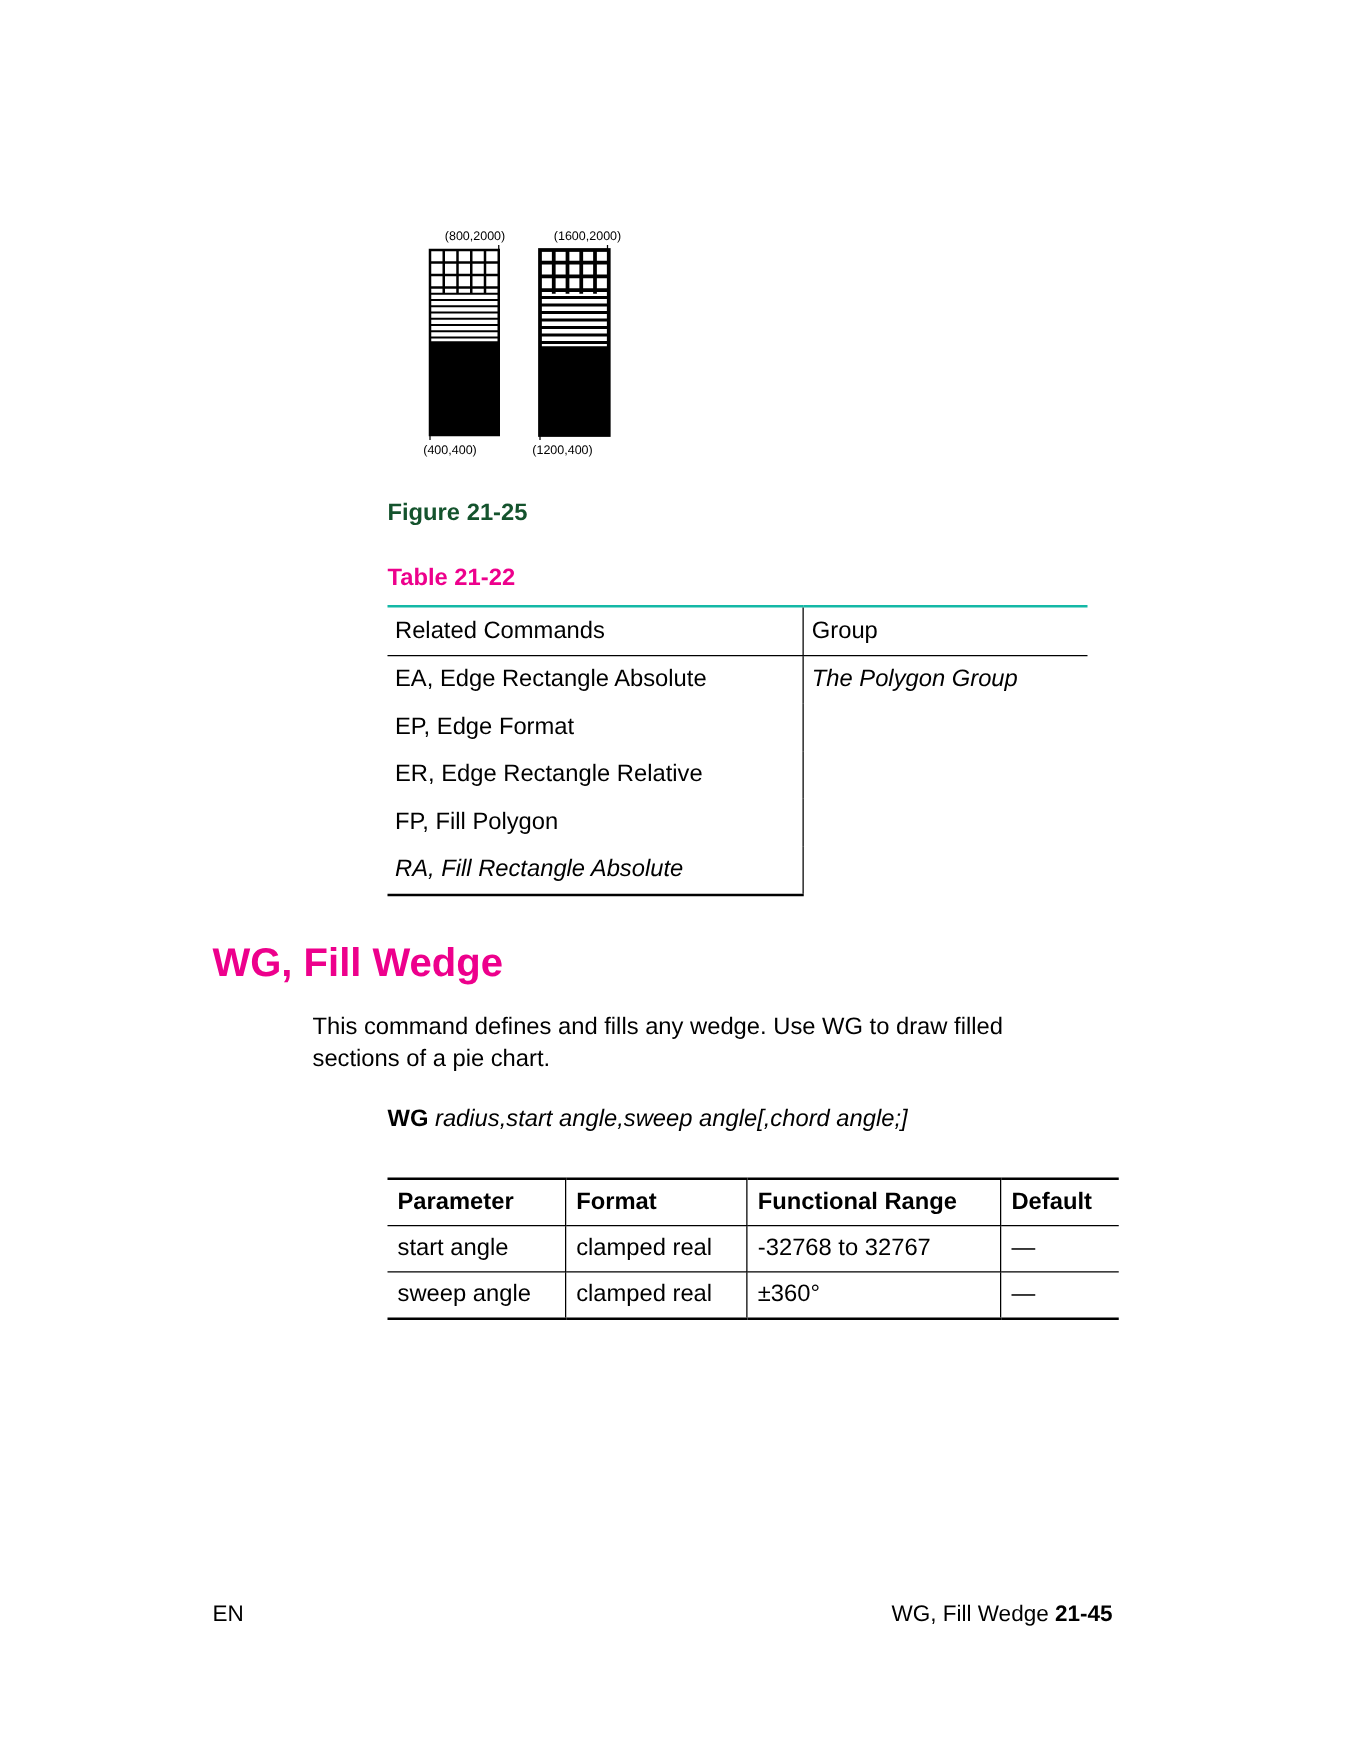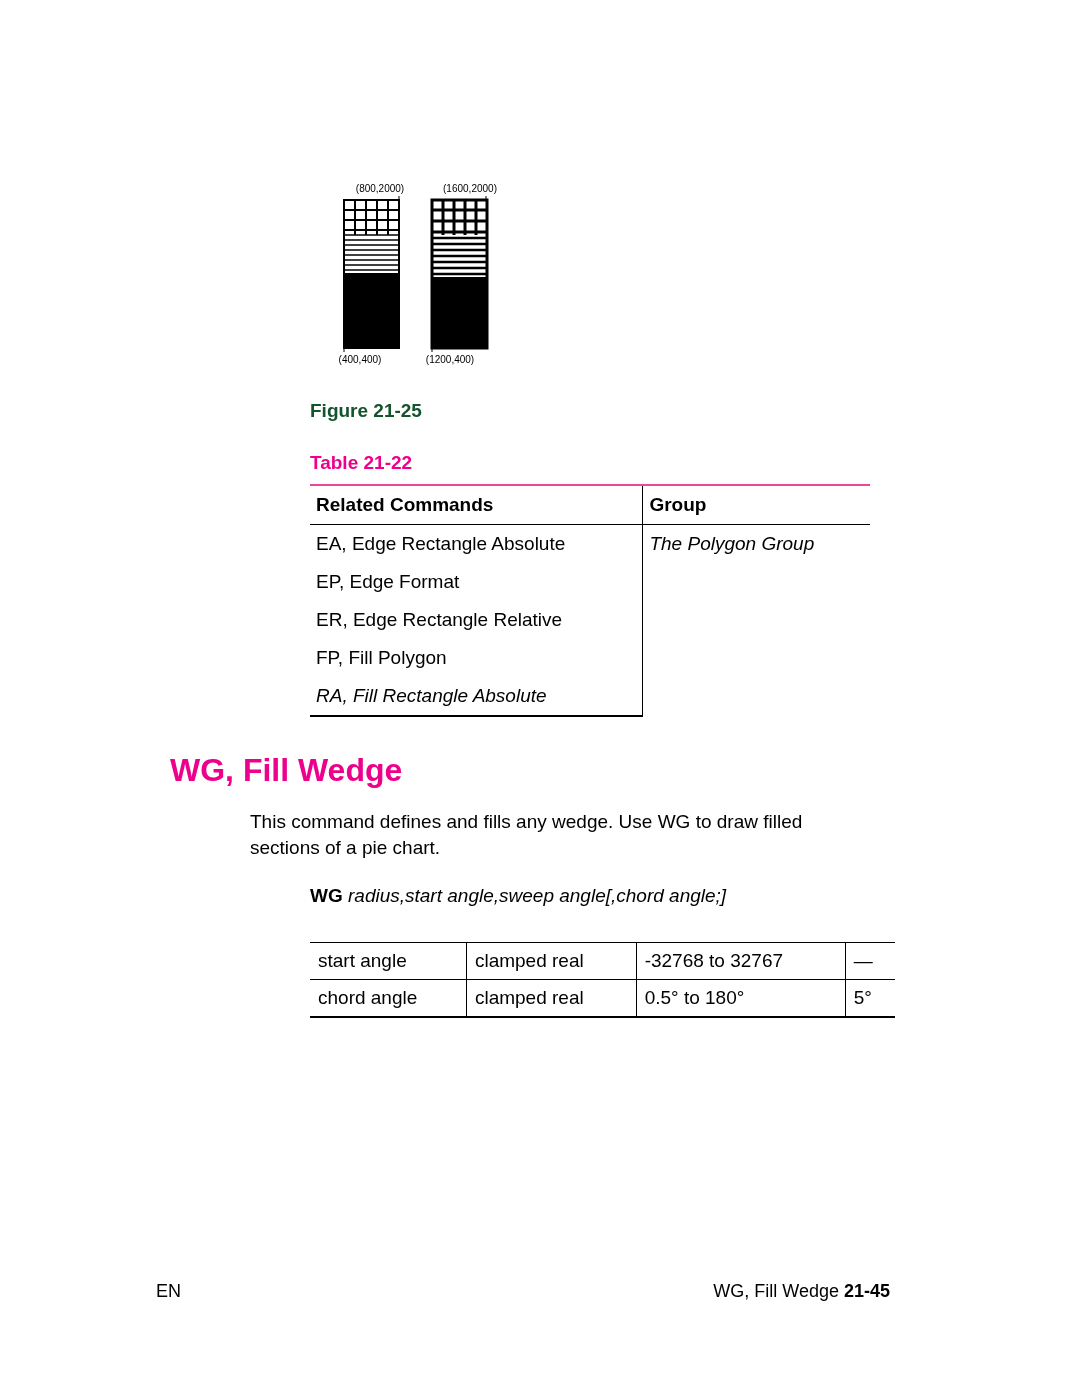--- a/index.html
+++ b/index.html
@@ -37,23 +37,23 @@
       margin-left: 140px;
       width: 560px;
       font-size: 19px;
     }
     table.rel th, table.rel td {
       text-align: left;
       padding: 8px 10px 8px 6px;
       vertical-align: top;
     }
     table.rel th {
-      border-top: 2px solid #ec4899;
+      border-top: 2px solid #14b8a6;
       border-bottom: 1.5px solid #000;
-      font-weight: bold;
+      font-weight: normal;
       margin-left: 30px;
     }
     table.rel th:first-child { border-right: 1.5px solid #000; }
     table.rel td.leftcol { border-right: 1.5px solid #000; }
     table.rel tr.lastrow td { border-bottom: 2px solid #000; font-style: italic; }
     .italic { font-style: italic; }
 
     h1.section {
       color: #ed008c;
       font-size: 32px;
@@ -100,21 +100,21 @@
     table.params td:last-child { border-right: none; }
     table.params th { border-left: 1.5px solid #000; border-right: 1.5px solid #000; }
     table.params th:first-child { border-left: none; }
     table.params th:last-child { border-right: none; }
 
     sup { font-size: 0.65em; vertical-align: super; }
 
     .footer {
       position: absolute;
       bottom: 95px;
-      left: 156px;
+      left: 170px;
       right: 190px;
       font-size: 18px;
       display: flex;
       justify-content: space-between;
       align-items: baseline;
     }
     .footer .right .b { font-weight: bold; }
   </style>
 </head>
 <body>
@@ -220,31 +220,37 @@
 <h1 class="section">WG, Fill Wedge</h1>
 
 <p class="body">This command defines and fills any wedge. Use WG to draw filled sections of a pie chart.</p>
 
 <p class="syntax">
   <span class="bold">WG</span><span class="it"> radius,start angle,sweep angle[,chord angle;]</span>
 </p>
 
 <table class="params">
   <tbody>
+      <tr>
+    <th>Parameter</th>
+    <th>Format</th>
+    <th>Functional Range</th>
+    <th>Default</th>
+  </tr>
   <tr>
     <td>start angle</td>
     <td>clamped real</td>
     <td>-32768 to 32767</td>
     <td>—</td>
   </tr>
   <tr>
-    <td>chord angle</td>
+    <td>sweep angle</td>
     <td>clamped real</td>
-    <td>0.5° to 180°</td>
-    <td>5°</td>
+    <td>±360°</td>
+    <td>—</td>
   </tr>
 </tbody>
   </table>
 
 <div class="footer">
   <span>EN</span>
   <span class="right">
     <span>WG, Fill Wedge </span><span class="b">21-45</span>
   </span>
 </div>

